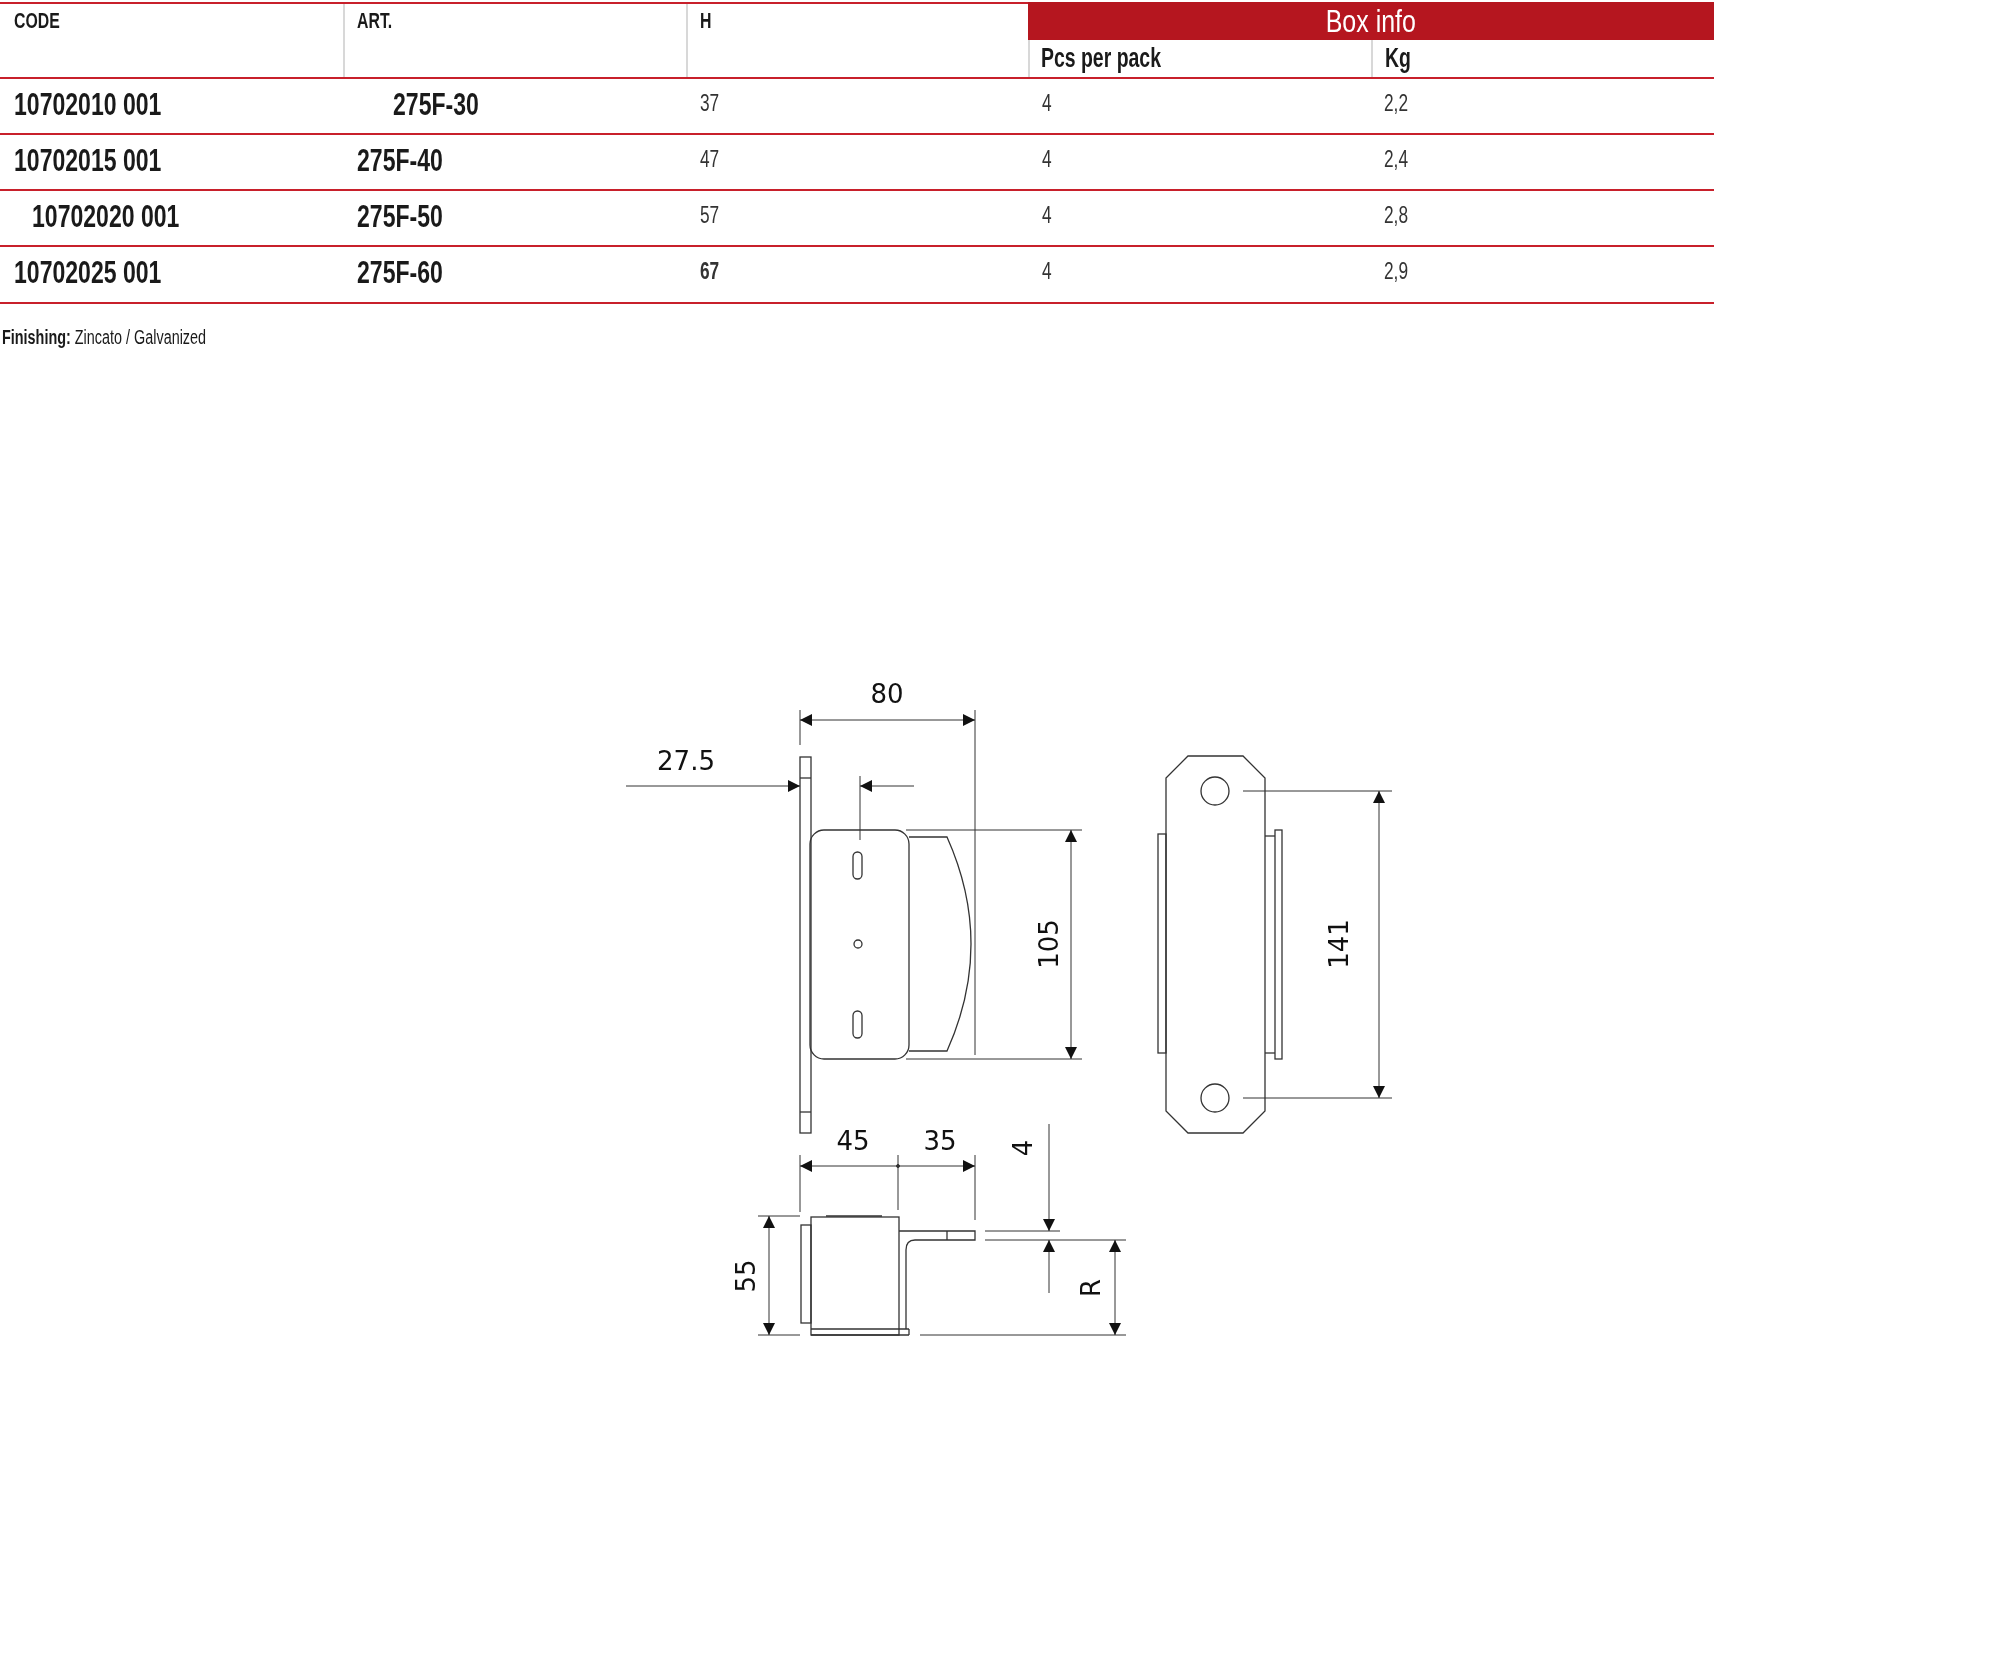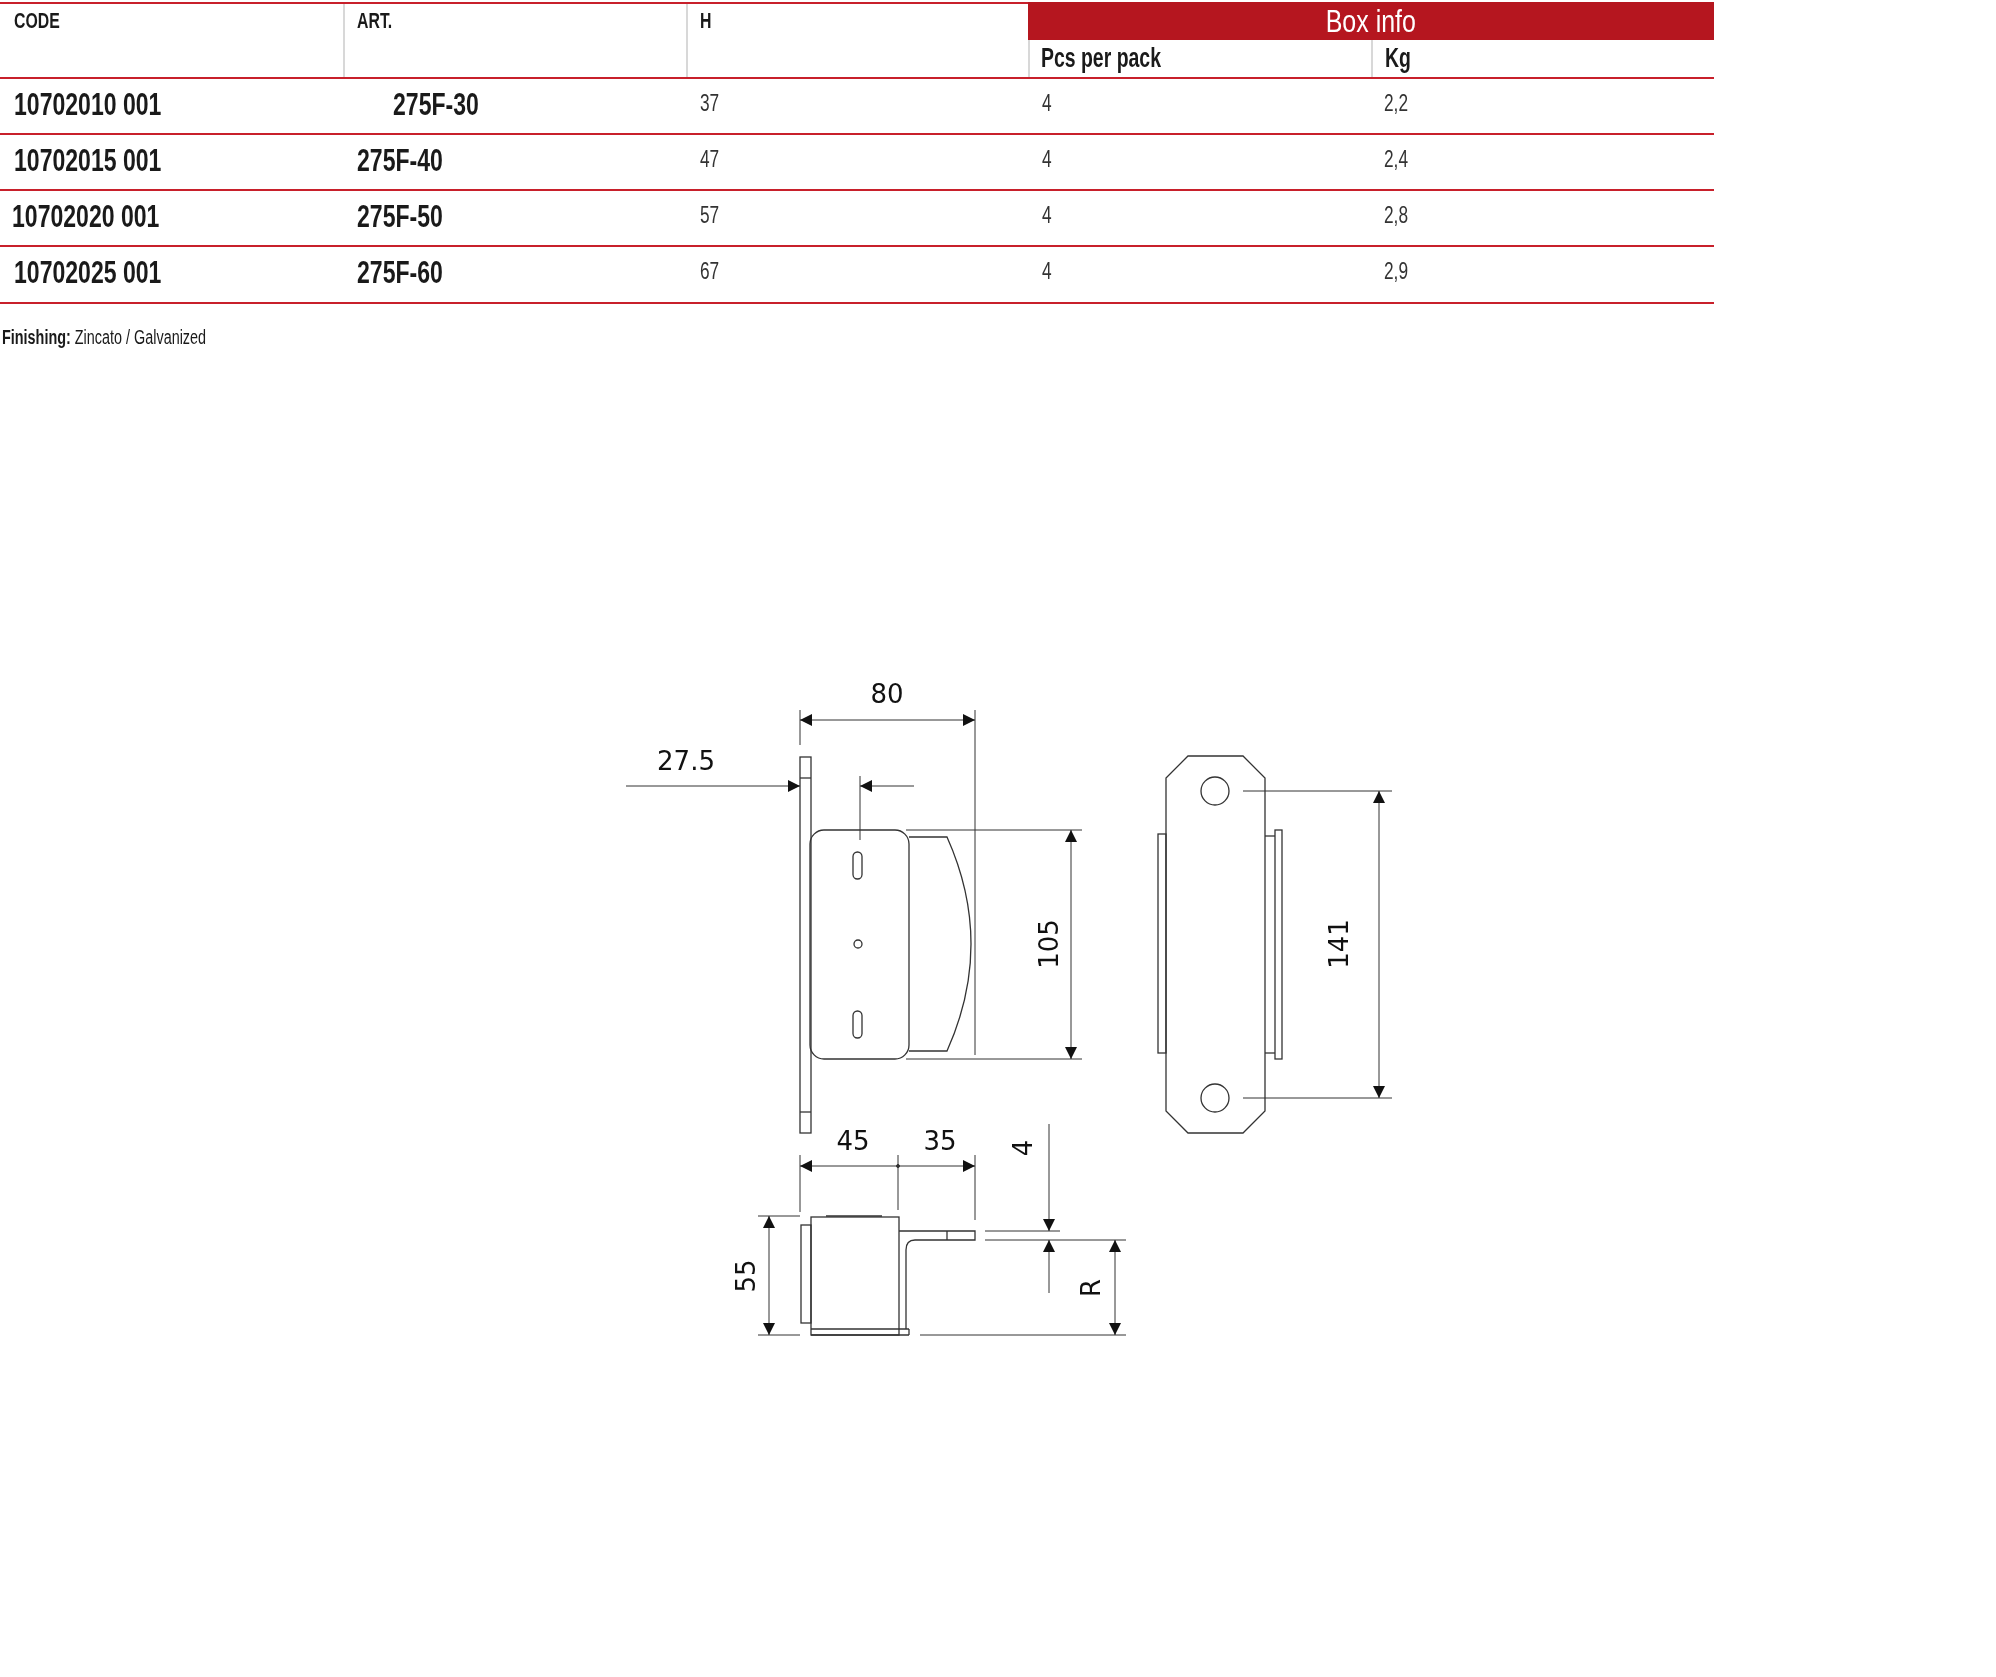--- a/index.html
+++ b/index.html
@@ -53,32 +53,32 @@
 <div>
   <div class="abs cell-b" style="left:14px;top:142px;"><span class="cond" style="transform:scaleX(0.72);">10702015 001</span></div>
   <div class="abs cell-b" style="left:357px;top:142px;"><span class="cond" style="transform:scaleX(0.72);">275F-40</span></div>
   <div class="abs cell-l" style="left:700px;top:145px;"><span class="cond" style="transform:scaleX(0.72);">47</span></div>
   <div class="abs cell-l" style="left:1042px;top:145px;"><span class="cond" style="transform:scaleX(0.72);">4</span></div>
   <div class="abs cell-l" style="left:1384px;top:145px;"><span class="cond" style="transform:scaleX(0.72);">2,4</span></div>
 </div>
 <div class="tbl-line" style="left:0;top:189px;width:1714px;"></div>
 
 <div>
-  <div class="abs cell-b" style="left:12px;top:198px;text-align:center;"><span class="cond" style="transform:scaleX(0.72);">10702020 001</span></div>
+  <div class="abs cell-b" style="left:32px;top:198px;text-align:center;"><span class="cond" style="transform:scaleX(0.72);">10702020 001</span></div>
   <div class="abs cell-b" style="left:357px;top:198px;"><span class="cond" style="transform:scaleX(0.72);">275F-50</span></div>
   <div class="abs cell-l" style="left:700px;top:201px;"><span class="cond" style="transform:scaleX(0.72);">57</span></div>
   <div class="abs cell-l" style="left:1042px;top:201px;"><span class="cond" style="transform:scaleX(0.72);">4</span></div>
   <div class="abs cell-l" style="left:1384px;top:201px;"><span class="cond" style="transform:scaleX(0.72);">2,8</span></div>
 </div>
 <div class="tbl-line" style="left:0;top:245px;width:1714px;"></div>
 
 <div>
   <div class="abs cell-b" style="left:14px;top:254px;"><span class="cond" style="transform:scaleX(0.72);">10702025 001</span></div>
   <div class="abs cell-b" style="left:357px;top:254px;"><span class="cond" style="transform:scaleX(0.72);">275F-60</span></div>
-  <div class="abs cell-l" style="left:700px;top:257px;"><span class="cond" style="transform:scaleX(0.72);">67</span></div>
+  <div class="abs cell-l" style="left:700px;top:257px;font-weight:bold;"><span class="cond" style="transform:scaleX(0.72);">67</span></div>
   <div class="abs cell-l" style="left:1042px;top:257px;"><span class="cond" style="transform:scaleX(0.72);">4</span></div>
   <div class="abs cell-l" style="left:1384px;top:257px;"><span class="cond" style="transform:scaleX(0.72);">2,9</span></div>
 </div>
 <div class="tbl-line" style="left:0;top:302px;width:1714px;"></div>
 
 <div class="abs finish" style="left:2px;top:326px;">
   <span class="cond" style="transform:scaleX(0.72);">
     <b>Finishing:</b><span> Zincato / Galvanized</span>
   </span>
 </div>

